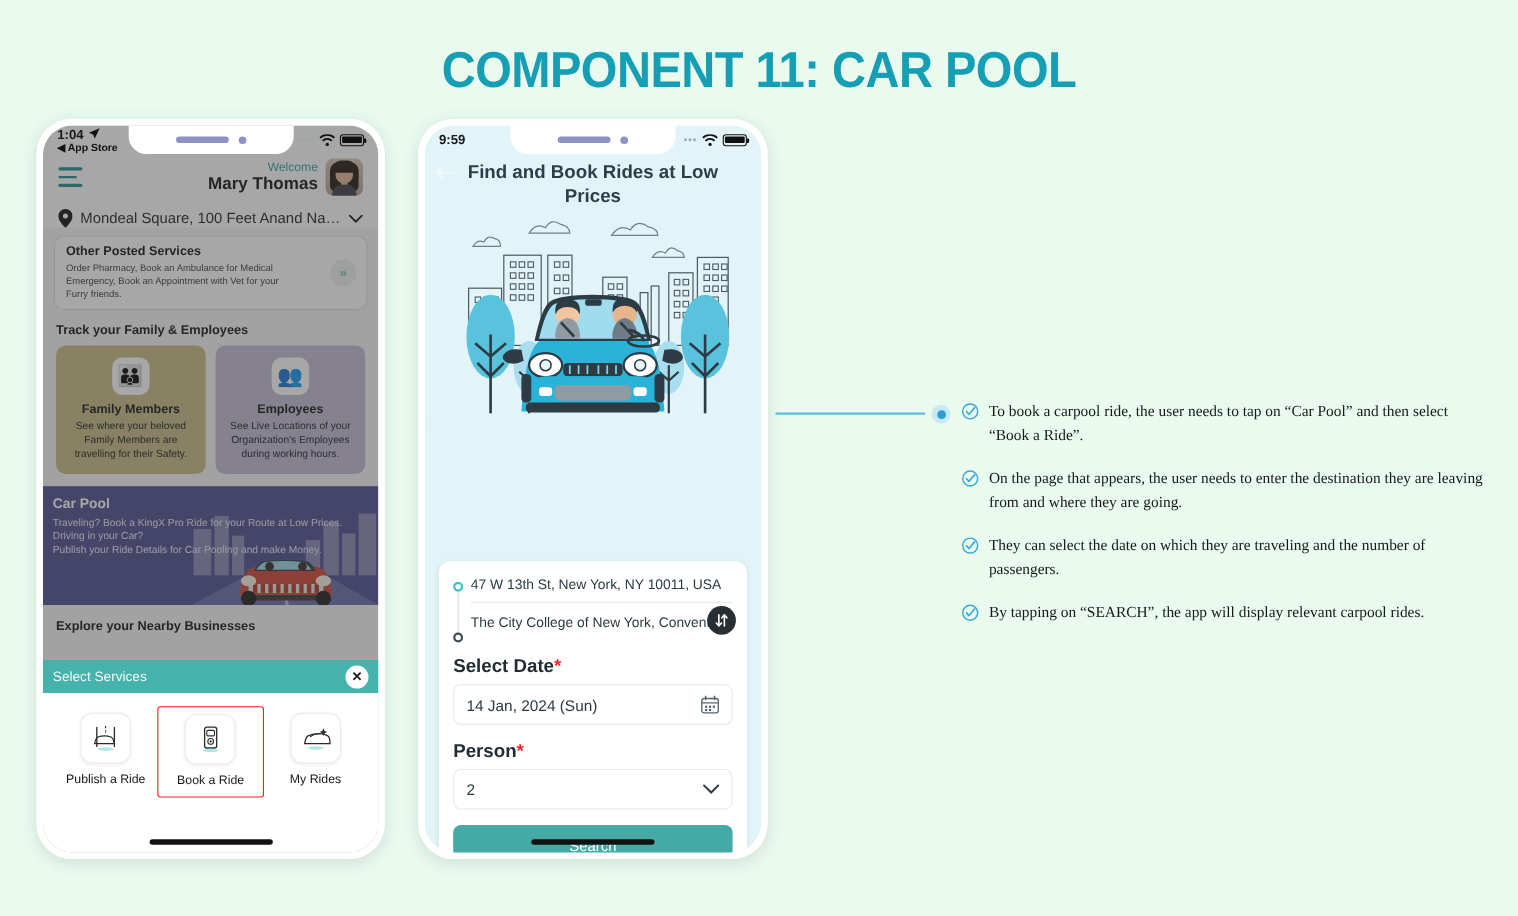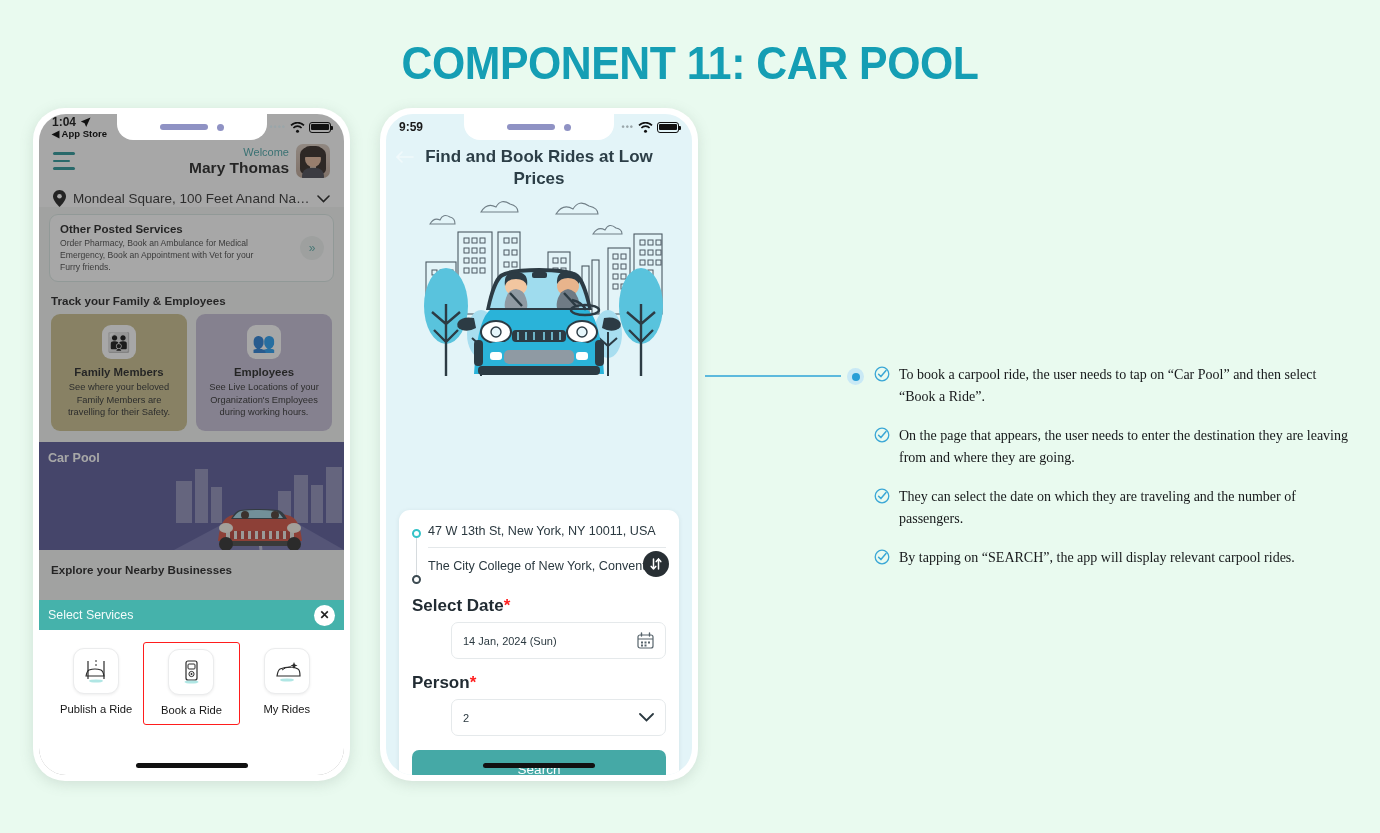--- a/index.html
+++ b/index.html
@@ -199,21 +199,21 @@
   .r-sep { height: 1px; background: #e4e8ea; margin: 0 0 9px 0; }
   .swap {
     position: absolute; right: -3px; top: 29px; width: 26px; height: 26px; border-radius: 50%;
     background: #282f34; display: flex; align-items: center; justify-content: center; z-index: 3;
   }
   .fld-lbl { font-size: 17px; font-weight: bold; color: #222c33; margin: 14px 0 6px 0; }
   .req { color: #ff2020; }
   .fld {
     height: 37px; border: 1px solid #e5e9eb; border-radius: 7px;
     display: flex; align-items: center; justify-content: space-between;
-    padding: 0 11px; font-size: 11px; color: #2b3940; background: #fff; margin-left: 39px;
+    padding: 0 11px; font-size: 14px; color: #2b3940; background: #fff;
   }
   .search-btn {
     margin-top: 14px; height: 38px; border-radius: 7px; background: #45a9a6;
     display: flex; align-items: center; justify-content: center;
     color: #fff; font-size: 13.5px;
   }
   .recent-title {
     position: absolute; left: 15px; top: 604px; z-index: 4;
     font-size: 13px; font-weight: bold; color: #1d272c;
   }
@@ -301,20 +301,23 @@
             <div class="track-card emp">
               <div class="tc-icon">👥</div>
               <div class="tc-name">Employees</div>
               <div class="tc-desc">See Live Locations of your Organization's Employees during working hours.</div>
             </div>
           </div>
 
           <div class="carpool-banner">
             <div class="cb-text">
               <div class="cb-title">Car Pool</div>
+              <div class="cb-desc" style="white-space:pre-line">Traveling? Book a KingX Pro Ride for your Route at Low Prices.
+Driving in your Car?
+Publish your Ride Details for Car Pooling and make Money.</div>
             </div>
             <svg class="cb-art" viewBox="0 0 170 95">
               <g fill="#9b9bc0" opacity="0.75">
                 <rect x="2" y="26" width="16" height="42"></rect>
                   <rect x="21" y="14" width="13" height="54"></rect>
                 <rect x="37" y="32" width="11" height="36"></rect>
                   <rect x="120" y="20" width="14" height="48"></rect>
                 <rect x="137" y="30" width="12" height="38"></rect>
                   <rect x="152" y="12" width="16" height="56"></rect>
                 <rect x="104" y="36" width="13" height="32"></rect>

